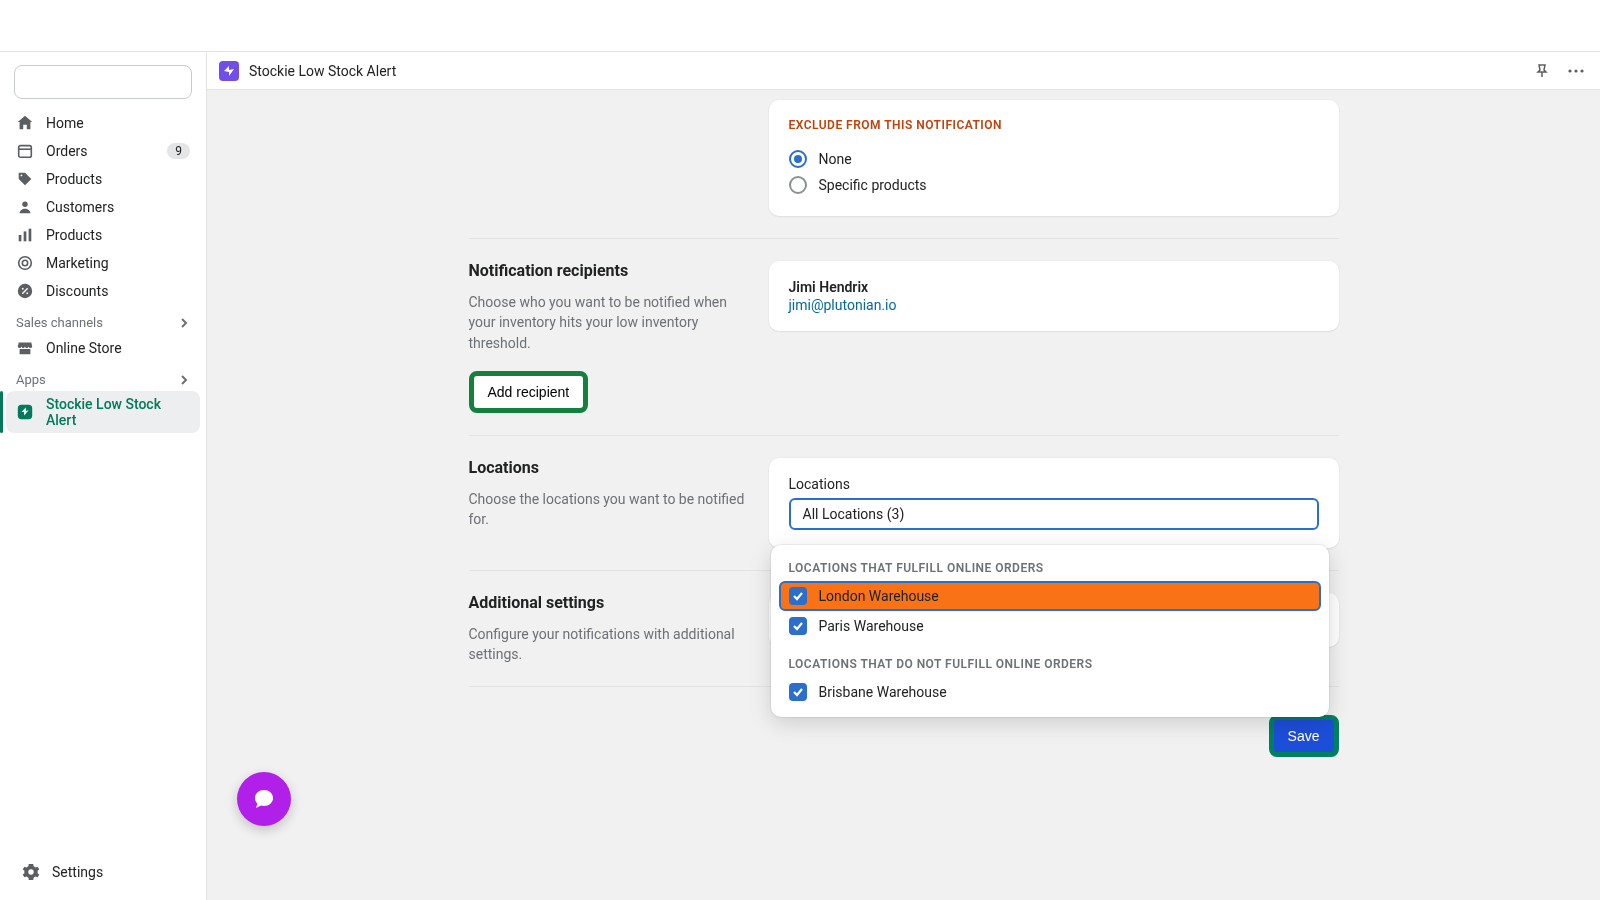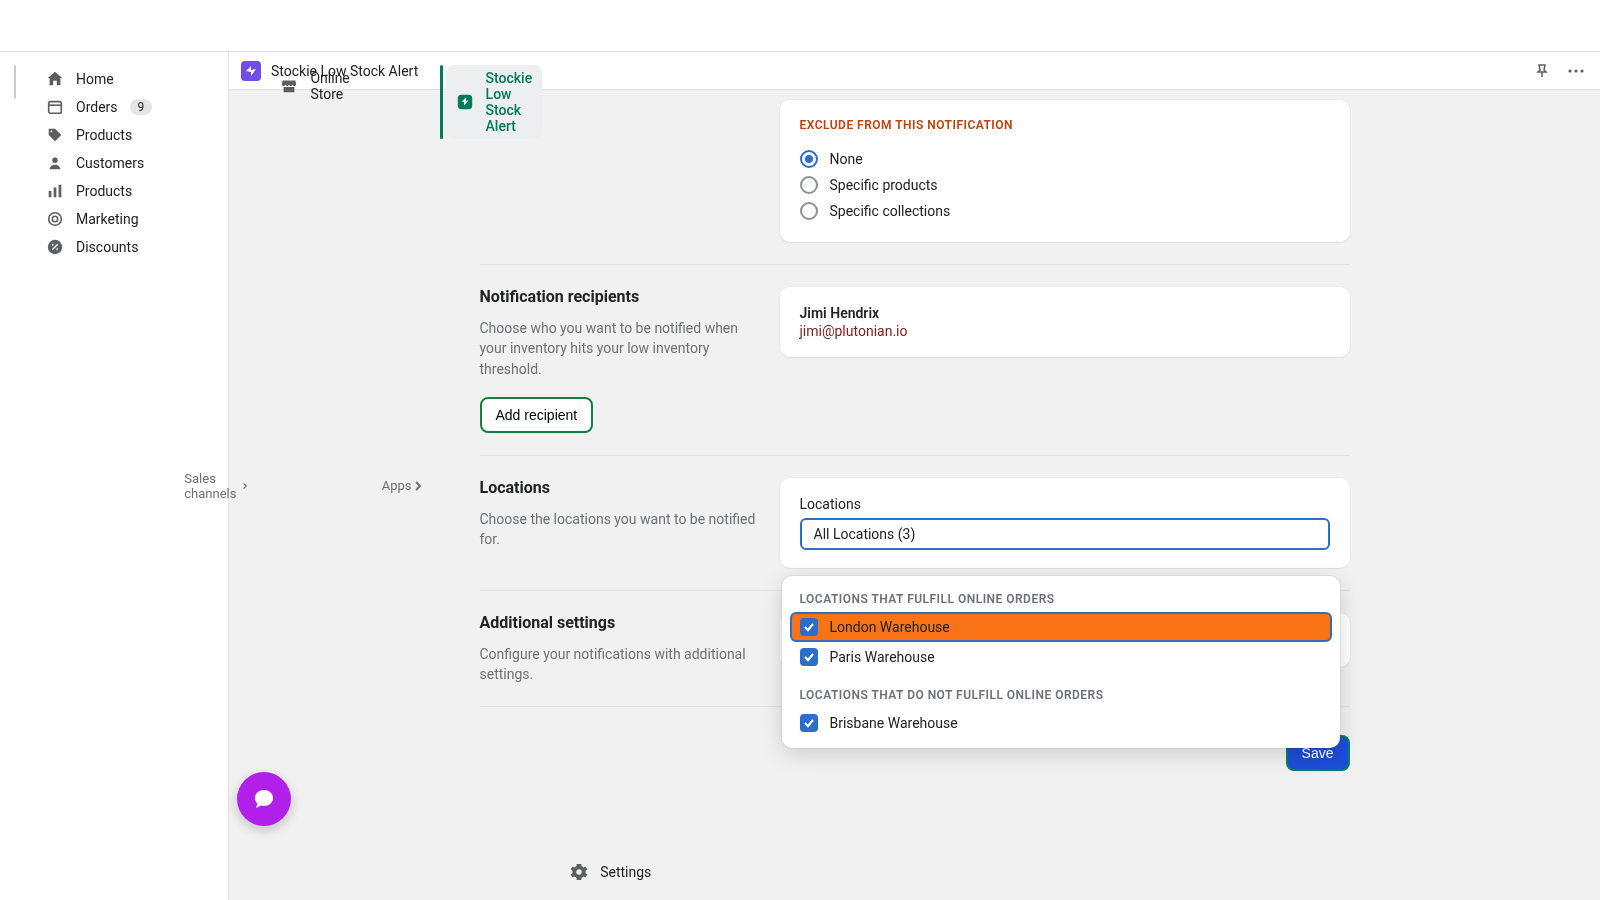--- a/index.html
+++ b/index.html
@@ -13,25 +13,25 @@
 
   .topbar {
     height: 52px;
     border-bottom: 1px solid #e1e3e5;
     background: #fff;
   }
 
   .layout { display: flex; height: calc(100% - 52px); }
 
   .sidebar {
-    width: 228px;
+    width: 206px;
     background: #fff;
     padding-top: 13px;
     display: flex;
-    flex-direction: row;
+    flex-direction: column;
     position: relative;
     flex-shrink: 0;
   }
   .sidebar-search {
     margin: 0 14px 10px 14px;
     height: 34px;
     border: 1px solid #c9cccf;
     border-radius: 8px;
     background: #fff;
   }
@@ -178,29 +178,29 @@
   .radio.checked { border-color: #2c6ecb; }
   .radio.checked::after {
     content: "";
     position: absolute;
     inset: 3px;
     background: #2c6ecb;
     border-radius: 50%;
   }
 
   .recipient-name { font-weight: 600; }
-  .recipient-email { color: #7f1d1d; margin-top: 2px; }
+  .recipient-email { color: #0369a1; margin-top: 2px; }
 
   .btn {
     display: inline-flex;
     align-items: center;
     justify-content: center;
     padding: 8px 14px;
     border-radius: 8px;
-    border: 2px solid #15803d;
+    border: 5px solid #15803d;
     background: #fff;
     font-size: 14px;
     cursor: pointer;
     font-weight: 500;
     text-align: center;
   }
   .btn-primary {
     background: #1d4ed8;
     border-color: #008060;
     color: #fff;
@@ -436,24 +436,20 @@
             <div class="card">
               <div class="card-header-small">EXCLUDE FROM THIS NOTIFICATION</div>
               <div class="radio-row">
                 <span class="radio checked"></span>
                 <span>None</span>
               </div>
               <div class="radio-row">
                 <span class="radio"></span>
                 <span>Specific products</span>
               </div>
-              <div class="radio-row">
-                <span class="radio"></span>
-                <span>Specific collections</span>
-              </div>
             </div>
           </div>
         </div>
 
         <div class="section">
           <div class="section-left">
             <div class="section-title">Notification recipients</div>
             <div class="section-desc">Choose who you want to be notified when your inventory hits your low inventory threshold.</div>
             <div style="margin-top:18px">
               <button class="btn">Add recipient</button>
@@ -473,21 +469,21 @@
             <div class="section-desc">Choose the locations you want to be notified for.</div>
           </div>
           <div class="section-right" style="position:relative">
             <div class="card" id="loc-card">
               <label class="field-label">Locations</label>
               <div class="select-field" id="loc-select">
                 <span>All Locations (3)</span>
               </div>
             </div>
 
-            <div class="dropdown" id="loc-dropdown" style="left: 2px; top: 98px; width: 558px;">
+            <div class="dropdown" id="loc-dropdown" style="left: 2px; top: 87px; width: 558px;">
               <div class="dropdown-header">LOCATIONS THAT FULFILL ONLINE ORDERS</div>
               <div class="dropdown-item focused">
                 <span class="checkbox">
                   <svg viewBox="0 0 12 12" fill="none" stroke="#fff" stroke-width="2.2">
                       <path d="M2 6l3 3 5-6"></path>
                     </svg>
                 </span>
                 <span>London Warehouse</span>
               </div>
               <div class="dropdown-item">

